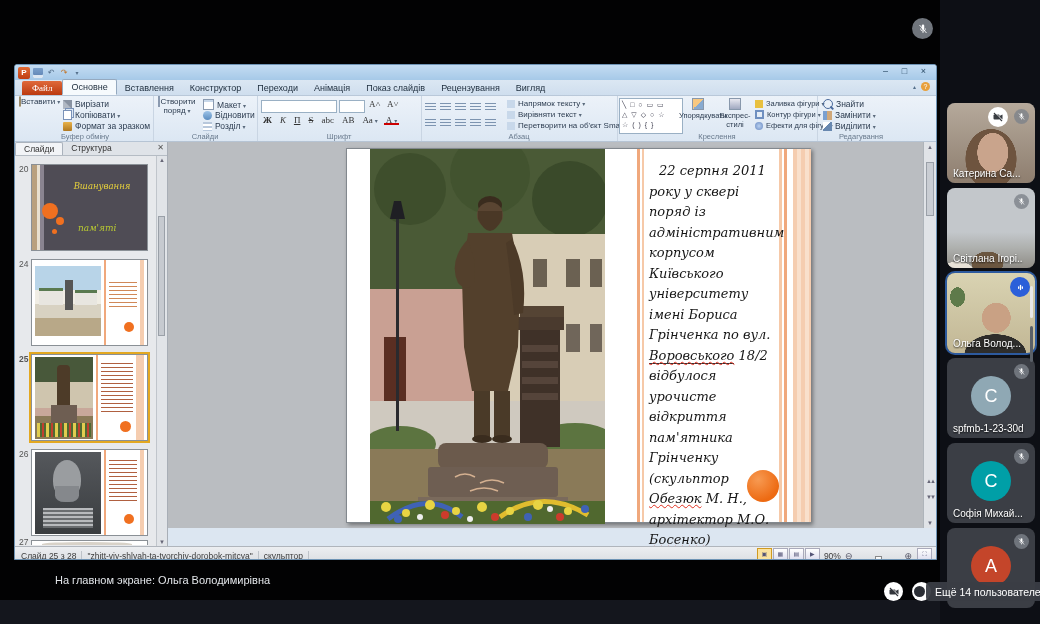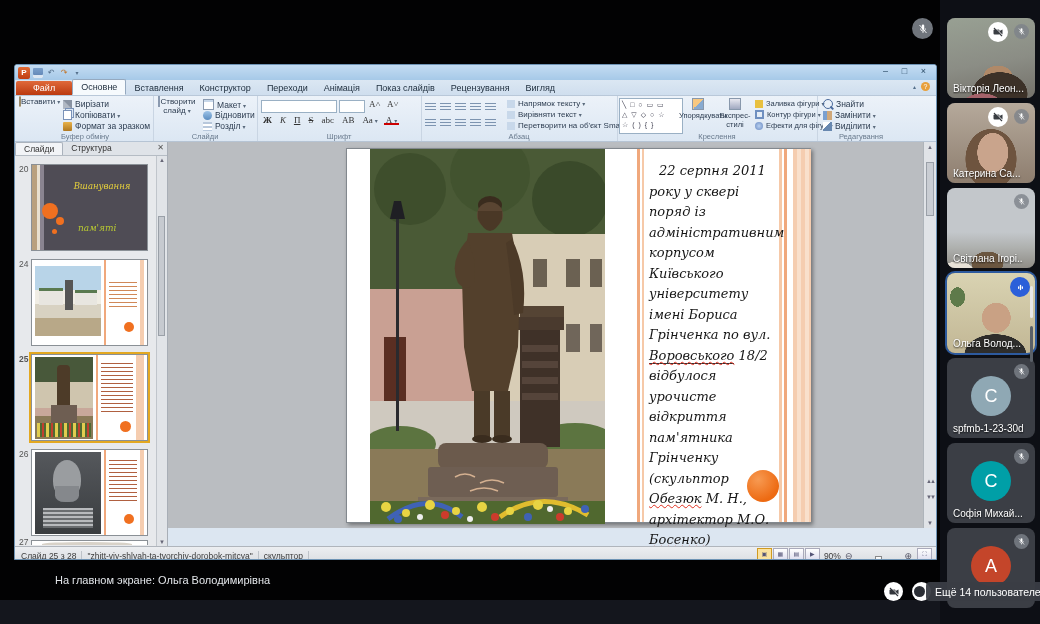--- a/index.html
+++ b/index.html
@@ -36,21 +36,21 @@
   #titlebar{left:0;top:0;width:100%;height:15px;background:linear-gradient(#c4dcf2,#a6c9e8);}
   #qat{left:3px;top:1px;display:flex;gap:3px;align-items:center;height:13px;}
   #ppt-logo{width:12px;height:12px;background:linear-gradient(#e06a35,#c03d12);border-radius:2px;color:#fff;font-size:8px;font-weight:bold;display:flex;align-items:center;justify-content:center;}
   .qico{width:10px;height:10px;font-size:8px;line-height:10px;text-align:center;color:#55708c;}
   #savico{background:linear-gradient(#7ba0cc,#5a7fb0);border-radius:1px;box-shadow:inset 0 -3px 0 #dbe6f2;}
   #title{left:0;right:0;top:1px;text-align:center;font-size:9px;color:#1d3a58;}
   #winbtns{right:4px;top:1px;display:flex;gap:2px;}
   .wbtn{width:17px;height:11px;font-size:9px;line-height:10px;text-align:center;color:#2a4a66;border-radius:2px;}
   #tabrow{left:0;top:15px;width:100%;height:16px;background:linear-gradient(#dbe7f3,#cfdeee);display:flex;align-items:flex-end;border-bottom:1px solid #b9c8d9;box-sizing:border-box;}
   .tab{font-size:9px;color:#1c2c3c;padding:2px 8px 2px;}
-  .tab.file{background:linear-gradient(#e0693a,#bb3a10);color:#fff;border-radius:2px 2px 0 0;margin-left:1px;padding:2px 17px;}
+  .tab.file{background:linear-gradient(#e0693a,#bb3a10);color:#fff;border-radius:2px 2px 0 0;margin-left:7px;padding:2px 10px;font-family:Liberation Serif, serif;}
   .tab.active{background:#f6fafd;border:1px solid #95a9bf;border-bottom:1px solid #f6fafd;border-radius:2px 2px 0 0;}
   #collapse-help{right:6px;top:17px;display:flex;gap:5px;align-items:center;}
   #ribbon{left:0;top:31px;width:100%;height:46px;background:linear-gradient(#ecf2f9,#dce7f3);border-bottom:1px solid #b6c4d4;box-sizing:border-box;}
   .rgroup{position:absolute;top:0;height:45px;border-right:1px solid #c9d5e3;}
   .rlabel{position:absolute;bottom:0;left:0;right:0;text-align:center;font-size:7.5px;color:#68798c;}
   .bigbtn{position:absolute;top:2px;width:40px;text-align:center;font-size:8px;color:#2c3c50;line-height:1.1;}
   .mini{position:absolute;font-size:8.5px;color:#2c3c50;display:flex;gap:3px;align-items:center;white-space:nowrap;}
   .mini .ci{width:9px;height:9px;display:inline-block;}
   .caret::after{content:"▾";font-size:6px;color:#5a6a7c;margin-left:2px;}
   .clipico{width:13px;height:16px;margin:0 auto;background:#fdf6e2;border:1px solid #9a8a6a;border-radius:1px;box-shadow:inset 0 3px 0 #c8d8ea;}
@@ -150,21 +150,21 @@
           <div class="mini" style="left:46px;top:25px">
               <span class="ci" style="background:linear-gradient(#e8b24a,#b07820);border-radius:1px"></span>
               <span>Формат за зразком</span>
             </div>
           <div class="rlabel">Буфер обміну</div>
         </div>
 
         <div class="rgroup" style="left:138px;width:104px">
           <div class="bigbtn" style="left:2px;width:44px">
             <span class="slideico"></span>
-            <span class="caret">Створити слайд</span>
+            <span class="caret">Створити поряд</span>
           </div>
           <div class="mini" style="left:50px;top:3px">
               <span class="ci" style="background:#fff;border:1px solid #8a9ab0;box-shadow:inset 0 2px 0 #c8d8ea"></span>
               <span class="caret">Макет</span>
             </div>
           <div class="mini" style="left:50px;top:14px">
               <span class="ci" style="background:linear-gradient(#9ec4e8,#5a8cc0);border-radius:5px"></span>
               <span>Відновити</span>
             </div>
           <div class="mini" style="left:50px;top:25px">
@@ -461,39 +461,20 @@
         <line x1="5.6" y1="2.6" x2="21.6" y2="18.6" stroke="#fff" stroke-width="1.4"></line>
       </svg>
   </div>
   <div id="extra-circ" class="a roundbtn">
       <i></i>
     </div>
   <div id="tooltip" class="a">Ещё 14 пользователей</div>
 
   <div id="ppanel" class="a">
 
-    <div class="tile" style="top:18px">
-      <div class="v0 a" style="inset:0"></div>
-      <span class="cambadge roundbtn">
-          <svg width="12" height="12" viewBox="0 0 24 24">
-            <rect x="3" y="7" width="12" height="10" rx="2" fill="#3a3d42"></rect>
-            <path d="M15 10l6-3v10l-6-3z" fill="#3a3d42"></path>
-            <line x1="4" y1="4" x2="20" y2="20" stroke="#3a3d42" stroke-width="2.4"></line>
-            <line x1="5.6" y1="2.6" x2="21.6" y2="18.6" stroke="#fff" stroke-width="1.4"></line>
-          </svg>
-        </span>
-      <span class="micbadge roundbtn">
-          <svg width="9" height="9" viewBox="0 0 24 24">
-            <path d="M12 3a2.5 2.5 0 0 1 2.5 2.5V11a2.5 2.5 0 0 1-5 0V5.5A2.5 2.5 0 0 1 12 3z" fill="#fff"></path>
-            <path d="M7 11a5 5 0 0 0 10 0M12 16v4" stroke="#fff" stroke-width="1.6" fill="none"></path>
-            <line x1="5" y1="4" x2="19" y2="20" stroke="#fff" stroke-width="1.8"></line>
-          </svg>
-        </span>
-      <span class="pname">Вікторія Леон...</span>
-    </div>
 
     <div class="tile" style="top:103px">
       <div class="v1 a" style="inset:0"></div>
       <span class="cambadge roundbtn">
           <svg width="12" height="12" viewBox="0 0 24 24">
             <rect x="3" y="7" width="12" height="10" rx="2" fill="#3a3d42"></rect>
             <path d="M15 10l6-3v10l-6-3z" fill="#3a3d42"></path>
             <line x1="4" y1="4" x2="20" y2="20" stroke="#3a3d42" stroke-width="2.4"></line>
             <line x1="5.6" y1="2.6" x2="21.6" y2="18.6" stroke="#fff" stroke-width="1.4"></line>
           </svg>

